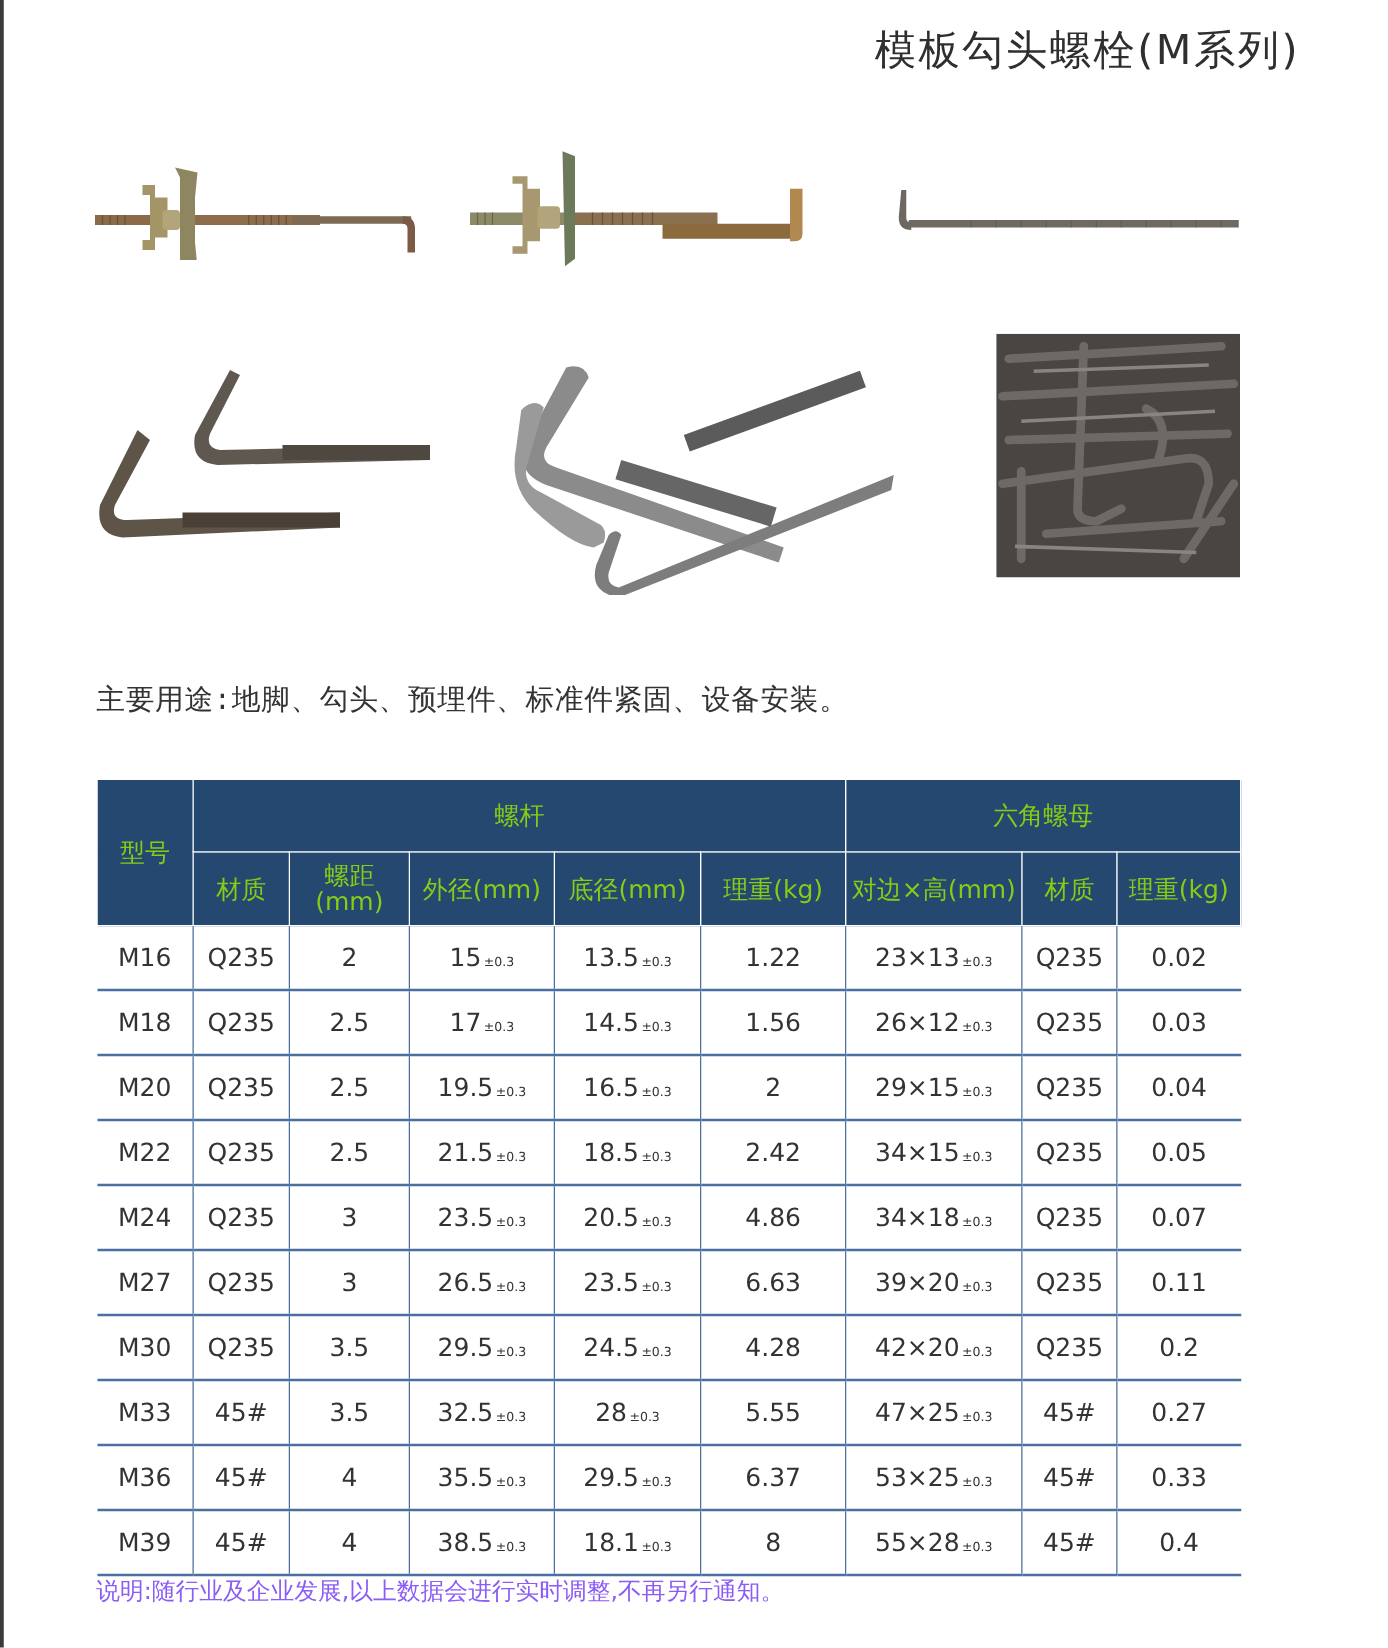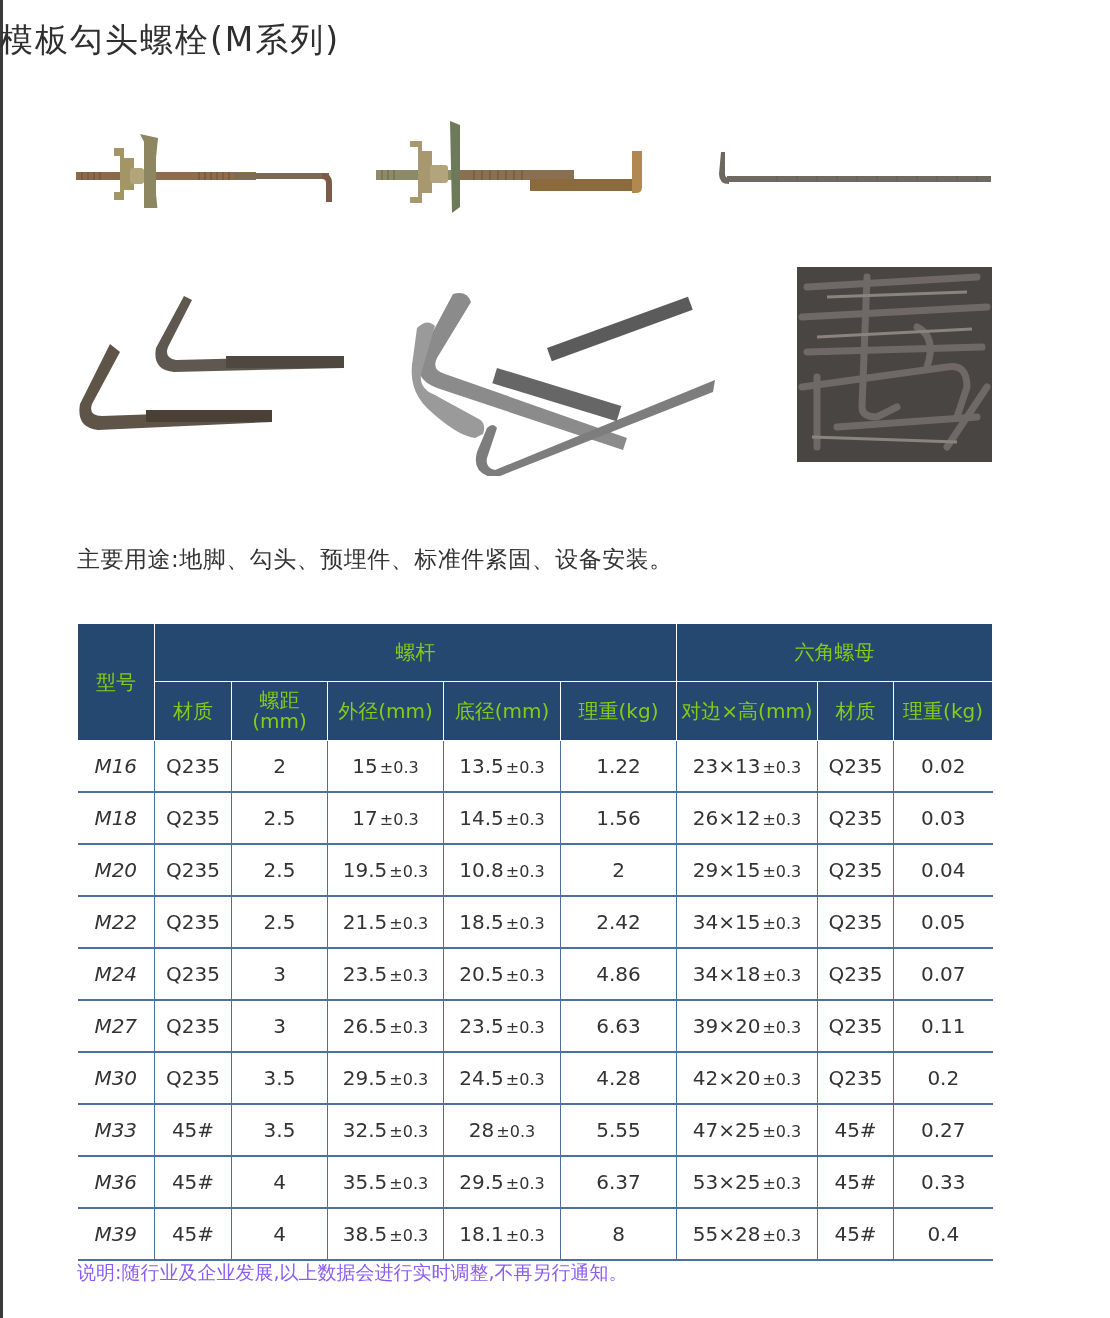--- a/index.html
+++ b/index.html
@@ -2,45 +2,45 @@
 <html><head>
 <meta charset="utf-8">
 <style>
   html, body { margin: 0; padding: 0; }
   body {
     width: 1110px; height: 1318px; background: #ffffff; position: relative; overflow: hidden;
     font-family: "DejaVu Sans", "Liberation Sans", sans-serif; color: #333333;
   }
   .left-edge { position: absolute; left: 0; top: 0; width: 3px; height: 1318px; background: #3a3a3a; }
   .title {
-    position: absolute; left: 0; width: 1040px; top: 18px; text-align: left;
+    position: absolute; left: 0; width: 1040px; top: 18px; text-align: right;
     font-size: 33px; color: #2f2f2f; letter-spacing: 2px; font-weight: 500;
   }
   .photo { position: absolute; }
   .usage {
-    position: absolute; left: 77px; top: 544px; font-size: 23px; color: #333; letter-spacing: 0.5px;
+    position: absolute; left: 77px; top: 544px; font-size: 23px; color: #333; letter-spacing: 0.5px; font-family: Liberation Mono, monospace;
   }
   table.spec {
     position: absolute; left: 77px; top: 623px; width: 915px;
     border-collapse: collapse; table-layout: fixed;
   }
   table.spec th {
     background: #244870; color: #84cc16; font-weight: normal; font-size: 20px;
     border: 1.5px solid #ffffff; padding: 4px; text-align: center; line-height: 1.05;
   }
   table.spec th.top { height: 49px; }
   table.spec th.sub { height: 50px; }
   table.spec tr.body td {
     height: 50px; border-left: 1.5px solid #4a6fa0; border-right: 1.5px solid #4a6fa0;
     border-bottom: 2px solid #4a6fa0; text-align: center; font-size: 20px; color: #333;
     padding: 0;
   }
-  table.spec tr.body td:first-child { border-left: none; font-style: italic; }
+  table.spec tr.body td:first-child { border-left: none; }
   table.spec tr.body td:last-child { border-right: none; }
-  .tol { font-size: 16px; margin-left: 2px; }
+  .tol { font-size: 10px; margin-left: 2px; }
   .note {
     position: absolute; left: 77px; top: 1260px; font-size: 19px; color: #8b5cf6; text-align: right;
   }
 </style>
 </head>
 <body>
 
 <div class="left-edge"></div>
 
 <div class="title">模板勾头螺栓(M系列)</div>
@@ -203,21 +203,21 @@
     <td><span>26×12</span><span class="tol">±0.3</span></td>
     <td><span>Q235</span></td>
     <td><span>0.03</span></td>
   </tr>
 
   <tr class="body">
     <td><span>M20</span></td>
     <td><span>Q235</span></td>
     <td><span>2.5</span></td>
     <td><span>19.5</span><span class="tol">±0.3</span></td>
-    <td><span>10.8</span><span class="tol">±0.3</span></td>
+    <td><span>16.5</span><span class="tol">±0.3</span></td>
     <td><span>2</span></td>
     <td><span>29×15</span><span class="tol">±0.3</span></td>
     <td><span>Q235</span></td>
     <td><span>0.04</span></td>
   </tr>
 
   <tr class="body">
     <td><span>M22</span></td>
     <td><span>Q235</span></td>
     <td><span>2.5</span></td>

